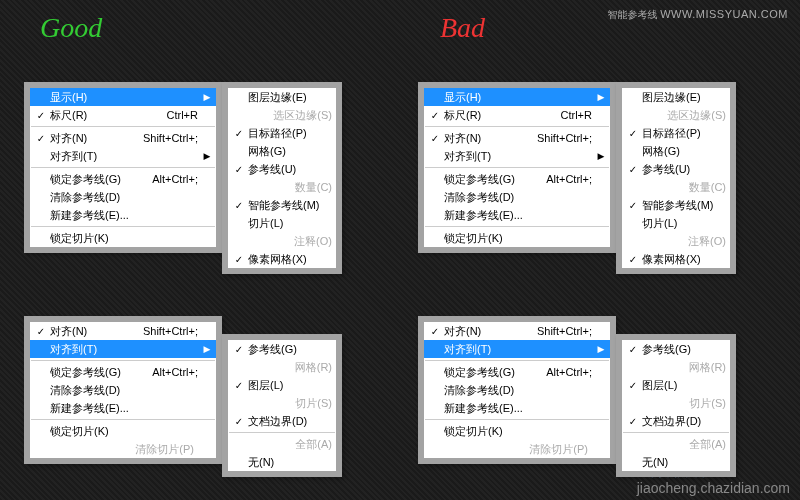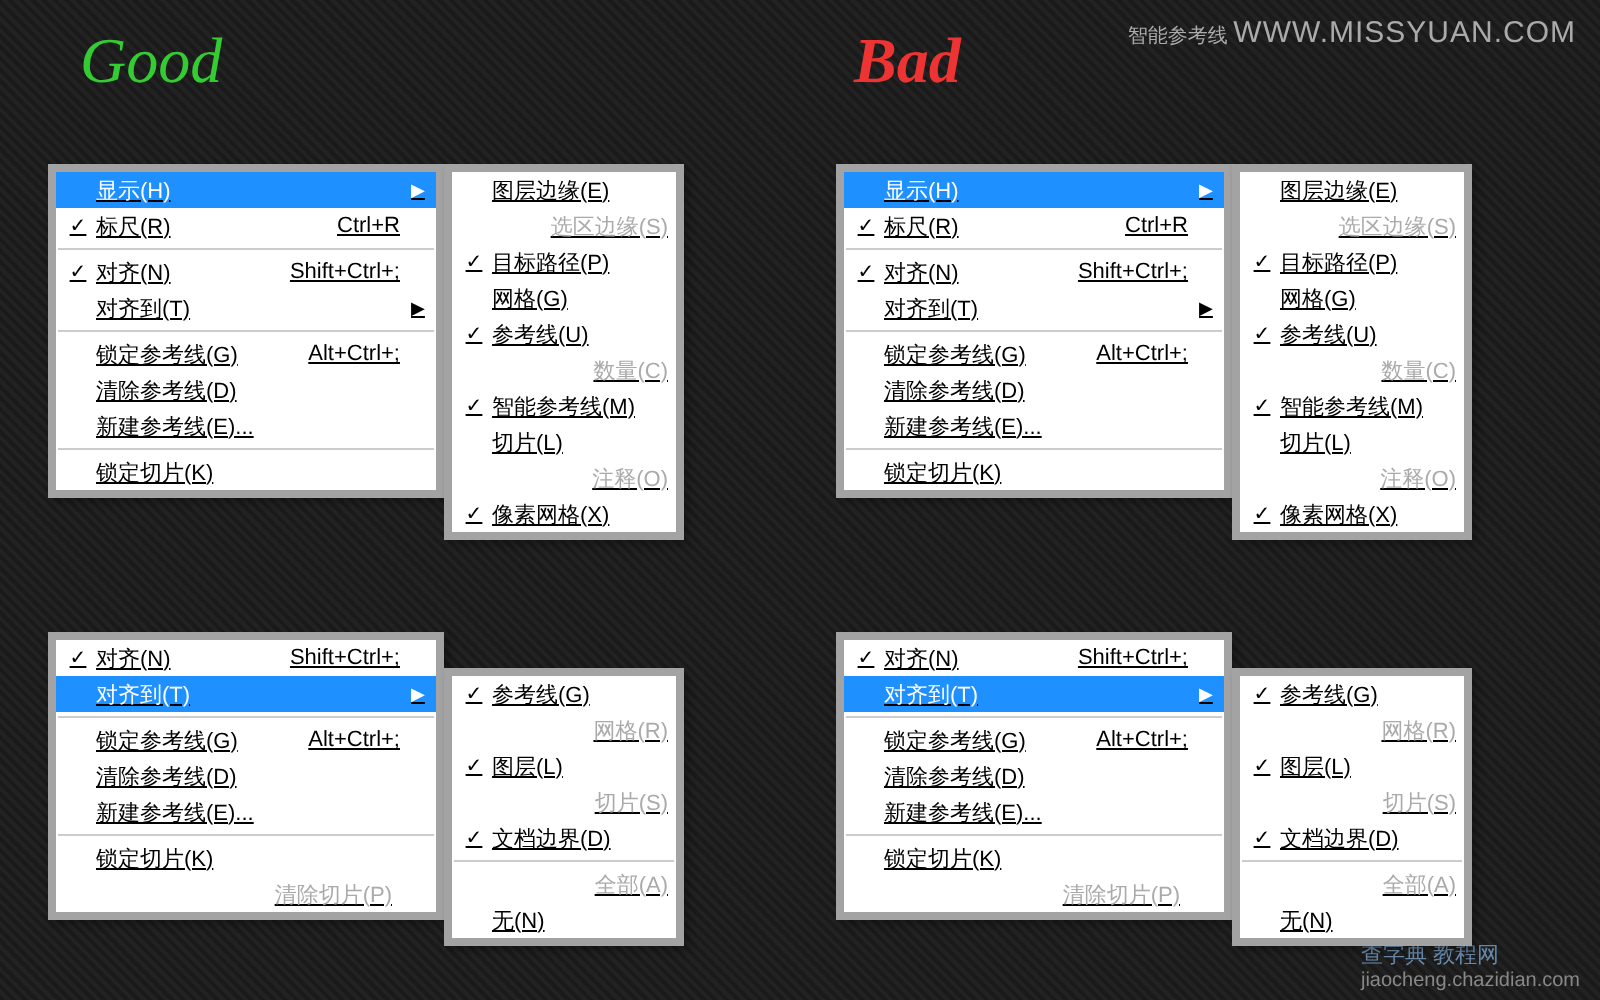--- a/index.html
+++ b/index.html
@@ -9,37 +9,36 @@
     background: #1a1a1a;
     background-image: repeating-linear-gradient(45deg, #1a1a1a 0, #1a1a1a 2px, #222 2px, #222 4px);
     font-family: "Microsoft YaHei", Arial, sans-serif;
     font-size: 11px;
     color: #000;
     position: relative;
     overflow: hidden;
   }
   .title {
     position: absolute;
-    font-size: 32px;
+    font-size: 28px;
     font-family: "Comic Sans MS", cursive;
     font-style: italic;
   }
   .title.good { color: #3c3; left: 40px; top: 12px; }
-  .title.bad  { color: #e33; left: 427px; top: 12px; font-weight: bold; }
+  .title.bad  { color: #e33; left: 440px; top: 12px; }
   .credit-top { position: absolute; top: 8px; right: 12px; color: #aaa; font-size: 10px; }
-  .credit-top .url { font-family: Arial; font-size: 15px; letter-spacing: 0.5px; }
+  .credit-top .url { font-family: Arial; font-size: 11px; letter-spacing: 0.5px; }
   .credit-bot { position: absolute; bottom: 4px; right: 10px; color: #68a; font-size: 11px; text-align: left; }
-  .credit-bot .sub { color: #888; font-size: 10px; }
+  .credit-bot .sub { color: #888; font-size: 14px; }
 
   .menu {
     position: absolute;
     background: #fff;
-    border: 4px solid #a3a3a3;
+    border: 6px solid #a3a3a3;
     box-shadow: 2px 2px 4px rgba(0,0,0,0.3);
-    text-decoration: underline;
   }
   .mi {
     display: flex;
     align-items: center;
     padding: 2px 4px;
     height: 18px;
     cursor: default;
   }
   .mi.hl { background: #1e90ff; color: #fff; }
   .mi.dis { color: #aaa; text-align: right; }

